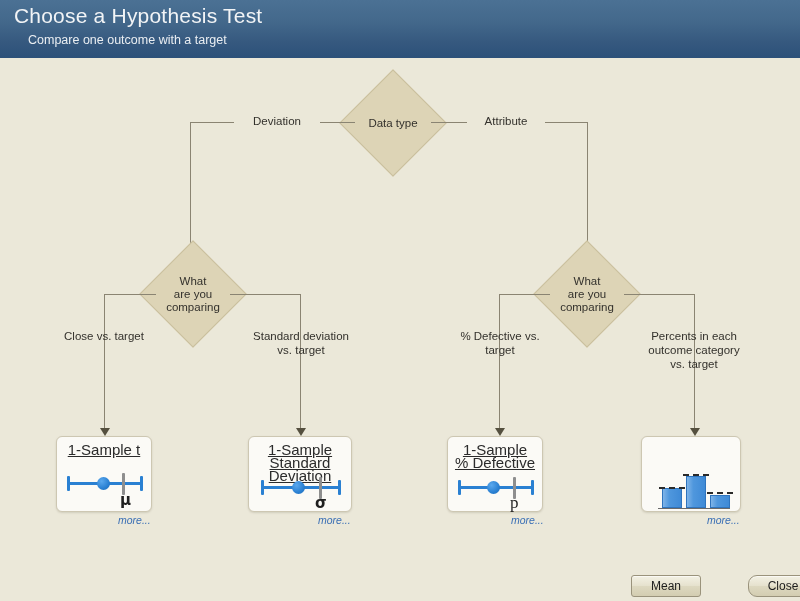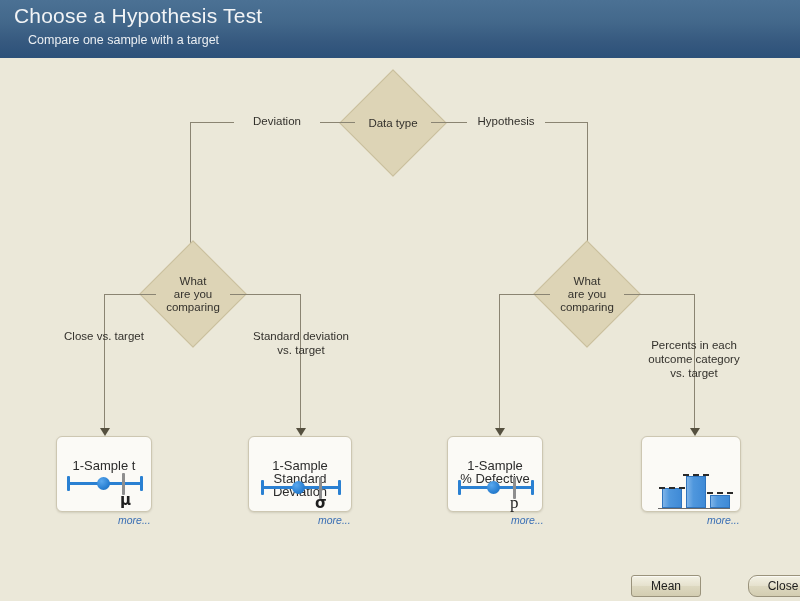--- a/index.html
+++ b/index.html
@@ -71,23 +71,24 @@
   
   .card{
     position:absolute;
     background:#fbfaf6;
     border:1px solid #cdc7b2;
     border-radius:6px;
     box-shadow:0 1px 2px rgba(90,84,60,.18);
     box-sizing:border-box;
   }
   .card-title{
-    position:absolute;left:0;right:0;top:22px;
-    text-align:center;font-size:13px;line-height:13px;color:#2b2b2b;
+    position:absolute;left:0;right:0;top:6px;
+    text-align:center;font-size:15px;line-height:13px;color:#2b2b2b;
     white-space:pre-line;
+    text-decoration:underline;
   }
   .more{
     position:absolute;
     font-size:10.5px;font-style:italic;color:#3a6fb5;
     text-decoration:none;
   }
 
   
   .ci{position:absolute;}
   .ci-line{position:absolute;left:0;top:9px;height:3px;background:#2a80d2;border-radius:1px;}
@@ -118,37 +119,37 @@
     box-shadow:inset 0 1px 0 rgba(255,255,255,.6);
   }
 </style>
 </head>
 <body>
 
 <div id="app">
 
   <div class="header">
     <div class="title">Choose a Hypothesis Test</div>
-    <div class="subtitle">Compare one sample with a target</div>
+    <div class="subtitle">Compare one outcome with a target</div>
   </div>
 
   <div class="canvas">
 
     <div class="diamond" style="left:355px;top:27px;width:76px;height:76px;">
       <div class="dlabel">Data type</div>
     </div>
 
     <div class="ln lnh" style="left:320px;top:64px;width:35px;"></div>
     <div class="ln lnh" style="left:190px;top:64px;width:44px;"></div>
 
     <div class="ln lnh" style="left:431px;top:64px;width:36px;"></div>
     <div class="ln lnh" style="left:545px;top:64px;width:42px;"></div>
 
     <div class="elabel" style="left:234px;top:56px;width:86px;">Deviation</div>
-    <div class="elabel" style="left:467px;top:56px;width:78px;">Hypothesis</div>
+    <div class="elabel" style="left:467px;top:56px;width:78px;">Attribute</div>
 
     <div class="ln lnv" style="left:190px;top:64px;height:172px;"></div>
     <div class="ln lnv" style="left:587px;top:64px;height:172px;"></div>
 
     <div class="diamond" style="left:155px;top:198px;width:76px;height:76px;">
       <div class="dlabel">What
 are you
 comparing</div>
     </div>
 
@@ -171,21 +172,23 @@
     <div class="ln lnv" style="left:694px;top:236px;height:138px;"></div>
 
     <div class="arrow" style="left:100px;top:370px;"></div>
     <div class="arrow" style="left:296px;top:370px;"></div>
     <div class="arrow" style="left:495px;top:370px;"></div>
     <div class="arrow" style="left:690px;top:370px;"></div>
 
     <div class="elabel" style="left:40px;top:271px;width:128px;">Close vs. target</div>
     <div class="elabel" style="left:237px;top:271px;width:128px;">Standard deviation
 vs. target</div>
-    <div class="elabel" style="left:630px;top:271px;width:128px;margin-top:9px;">Percents in each
+    <div class="elabel" style="left:436px;top:271px;width:128px;">% Defective vs.
+target</div>
+    <div class="elabel" style="left:630px;top:271px;width:128px;">Percents in each
 outcome category
 vs. target</div>
 
     <div class="card" style="left:56px;top:378px;width:96px;height:76px;">
       <div class="card-title">1-Sample t</div>
       <div class="ci" style="left:10px;top:36px;width:76px;height:22px;">
         <div class="ci-line" style="width:76px;"></div>
         <div class="ci-cap" style="left:0px;"></div>
         <div class="ci-cap" style="left:73px;"></div>
         <div class="ci-ref" style="left:55px;"></div>

